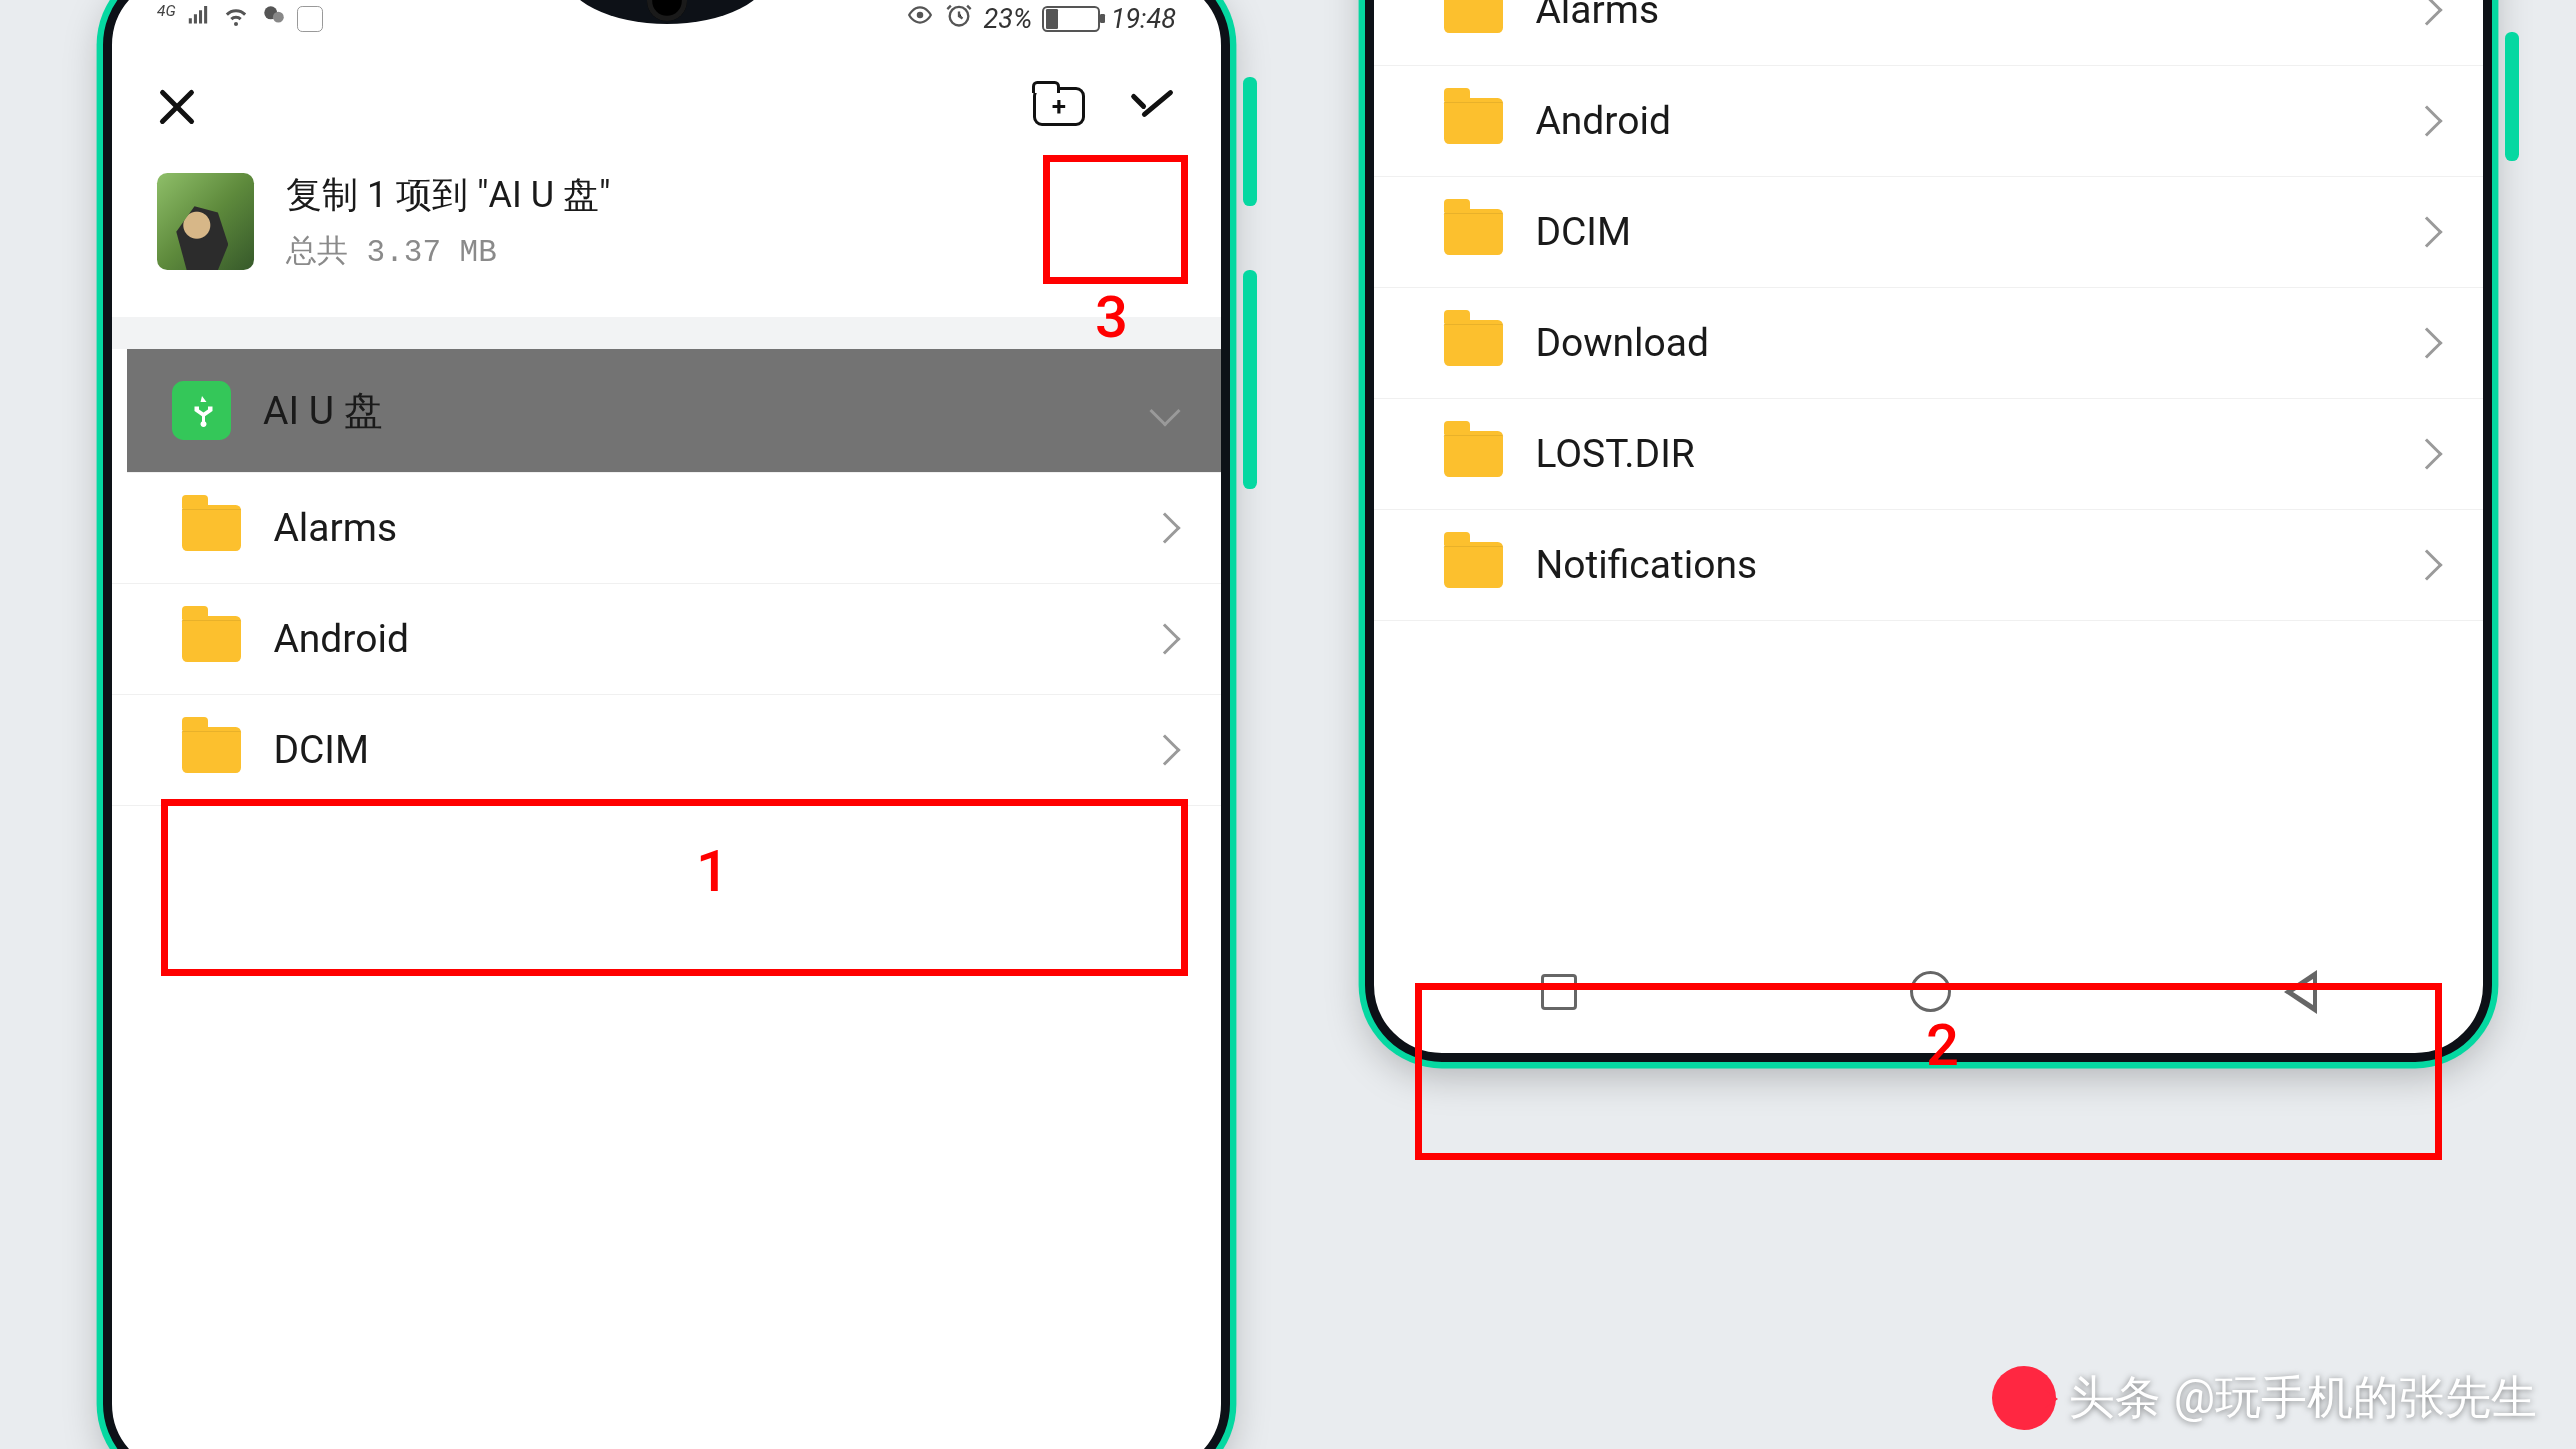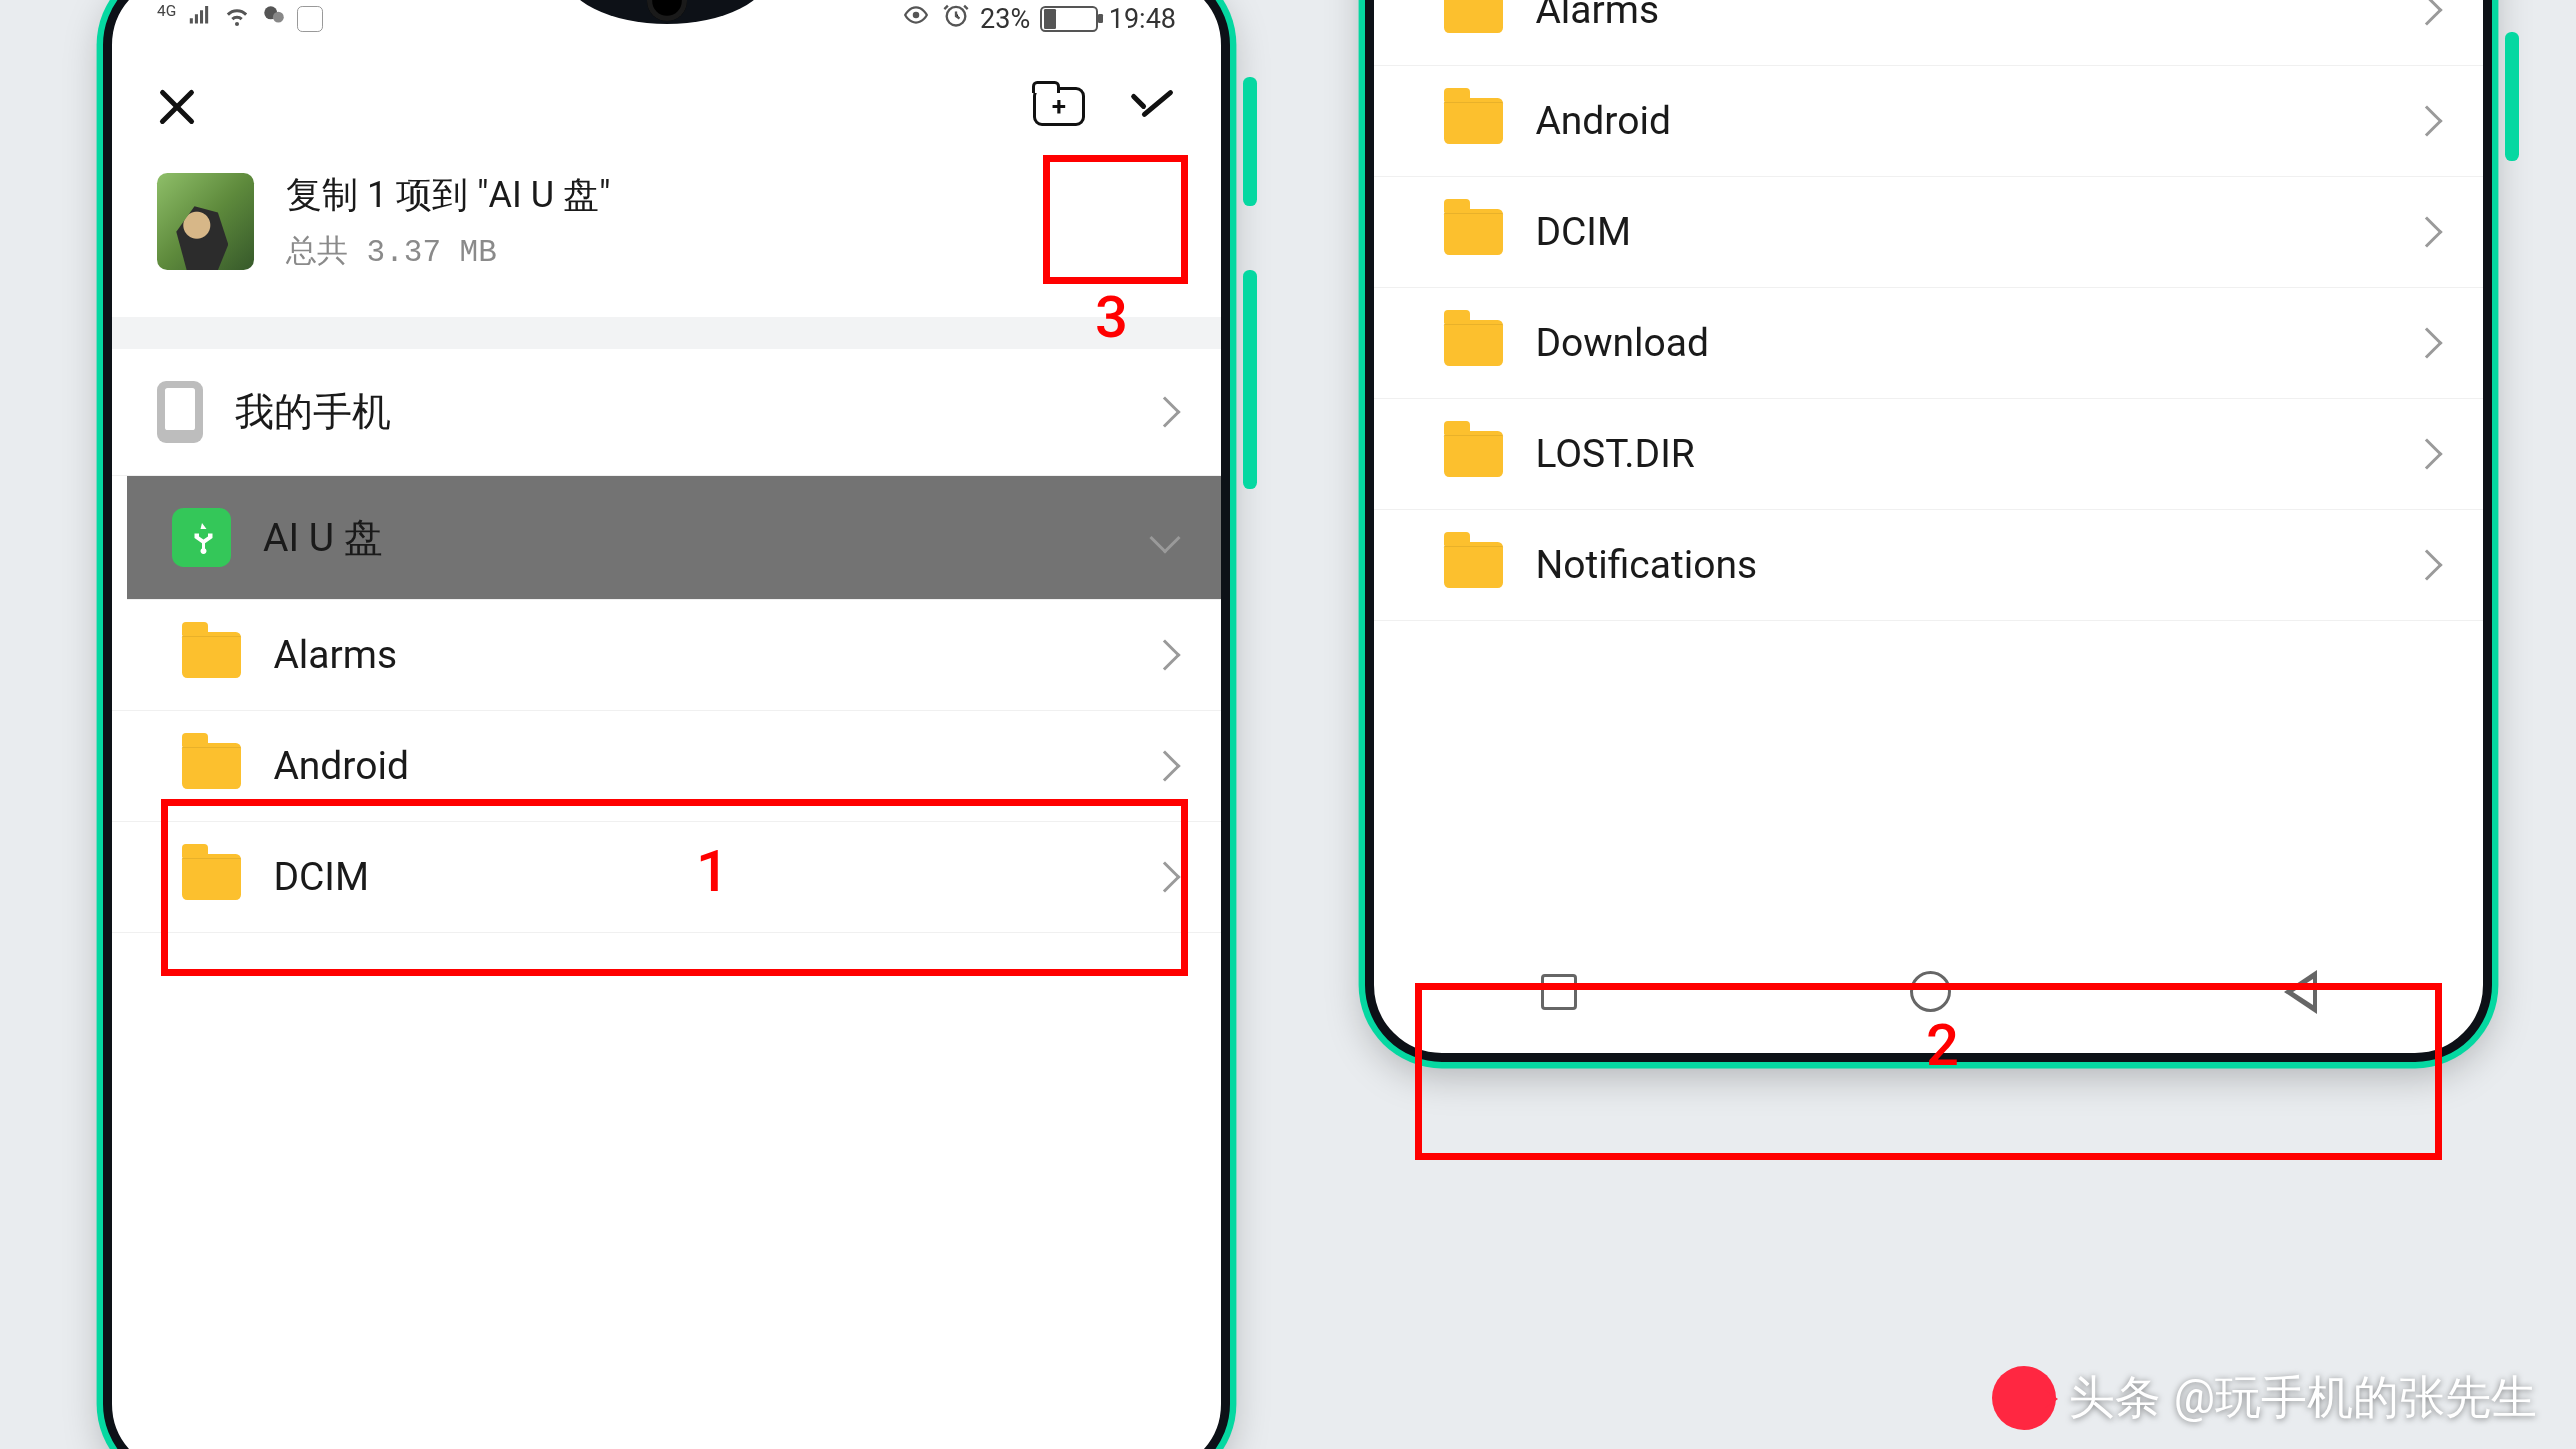--- a/index.html
+++ b/index.html
@@ -86,21 +86,21 @@
   
   .status-bar {
     display: flex;
     align-items: center;
     justify-content: space-between;
     padding: 19.3px 45px 6.4px 45px;
     height: 71px;
     font-size: 27px;
     color: #444;
   }
-  .status-left, .status-right { display: flex; align-items: center; gap: 10.3px; }
+  .status-left, .status-right { display: flex; align-items: center; gap: 10.3px; font-style: italic; }
   .status-right { font-size: 27px; color:#333;}
   .tiny4g{font-size:15.5px;position:relative;top:-7.7px;}
   .icon-app{
     display:inline-block;width:26px;height:26px;
     background:#fff;border:1.3px solid #999;border-radius:5.2px;
   }
   .battery {
     display:inline-flex;align-items:center;
     width:58px;height:26px;border:2.6px solid #555;border-radius:5.2px;position:relative;
   }
@@ -285,27 +285,20 @@
   <div class="copy-row">
     <div class="thumb"></div>
     <div class="copy-text">
       <div class="title">复制 1 项到 "AI U 盘"</div>
       <div class="sub">总共 3.37 MB</div>
     </div>
   </div>
 
   <div class="divider-gap"></div>
 
-  <div class="row">
-    <div class="left">
-      <div class="phone-icon"></div>
-      <div class="label">我的手机</div>
-    </div>
-    <div class="chev"></div>
-  </div>
 
   <div class="row selected">
     <div class="left">
       <div class="usb-icon">
         <svg viewBox="0 0 24 24">
             <path fill="#fff" d="M12 2l3 4h-2v7l3-2v-2h3v3l-5 3.5V19a2 2 0 11-2 0v-3.5L7 12V9h3v2l3 2V6h-2z"></path>
           </svg>
       </div>
       <div class="label">AI U 盘</div>
     </div>

